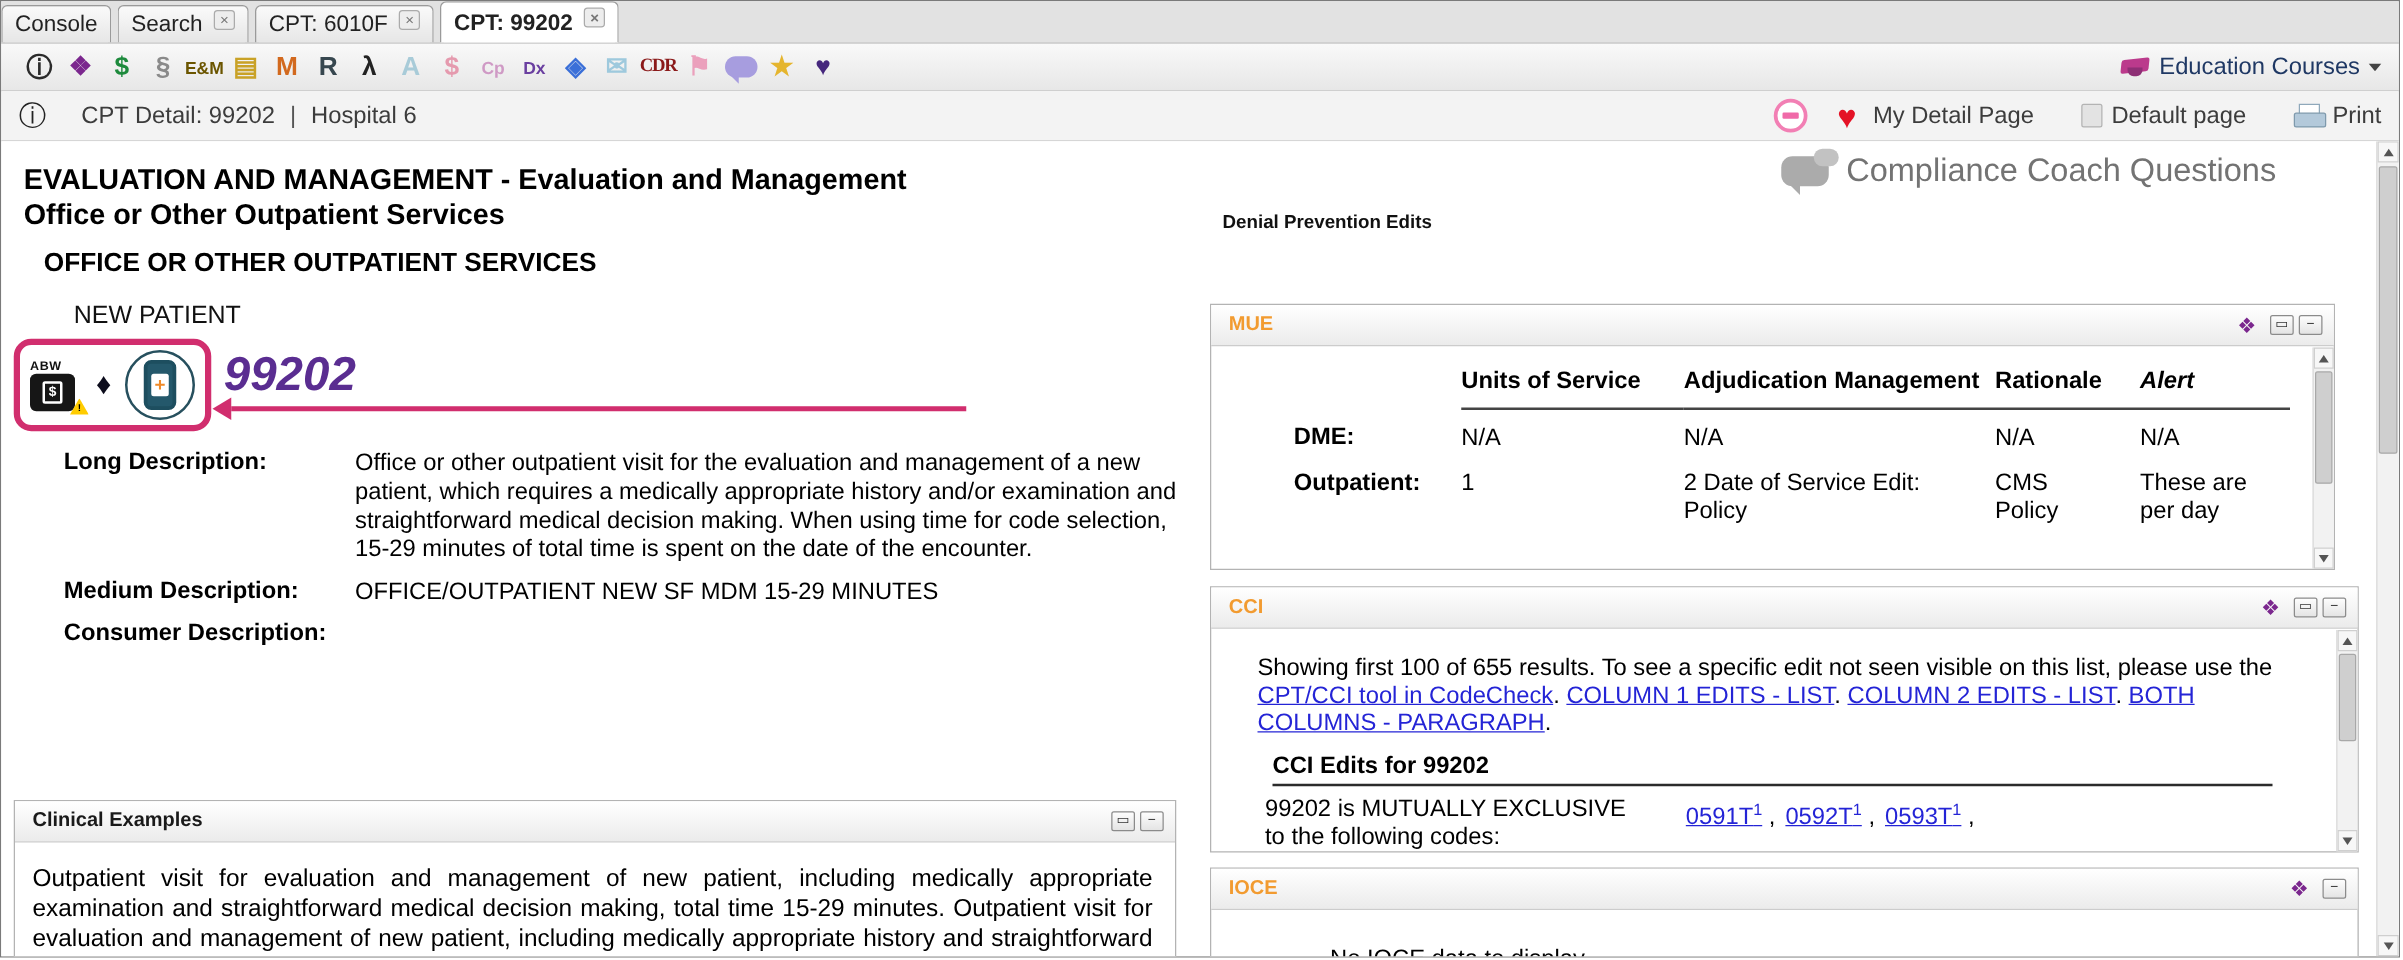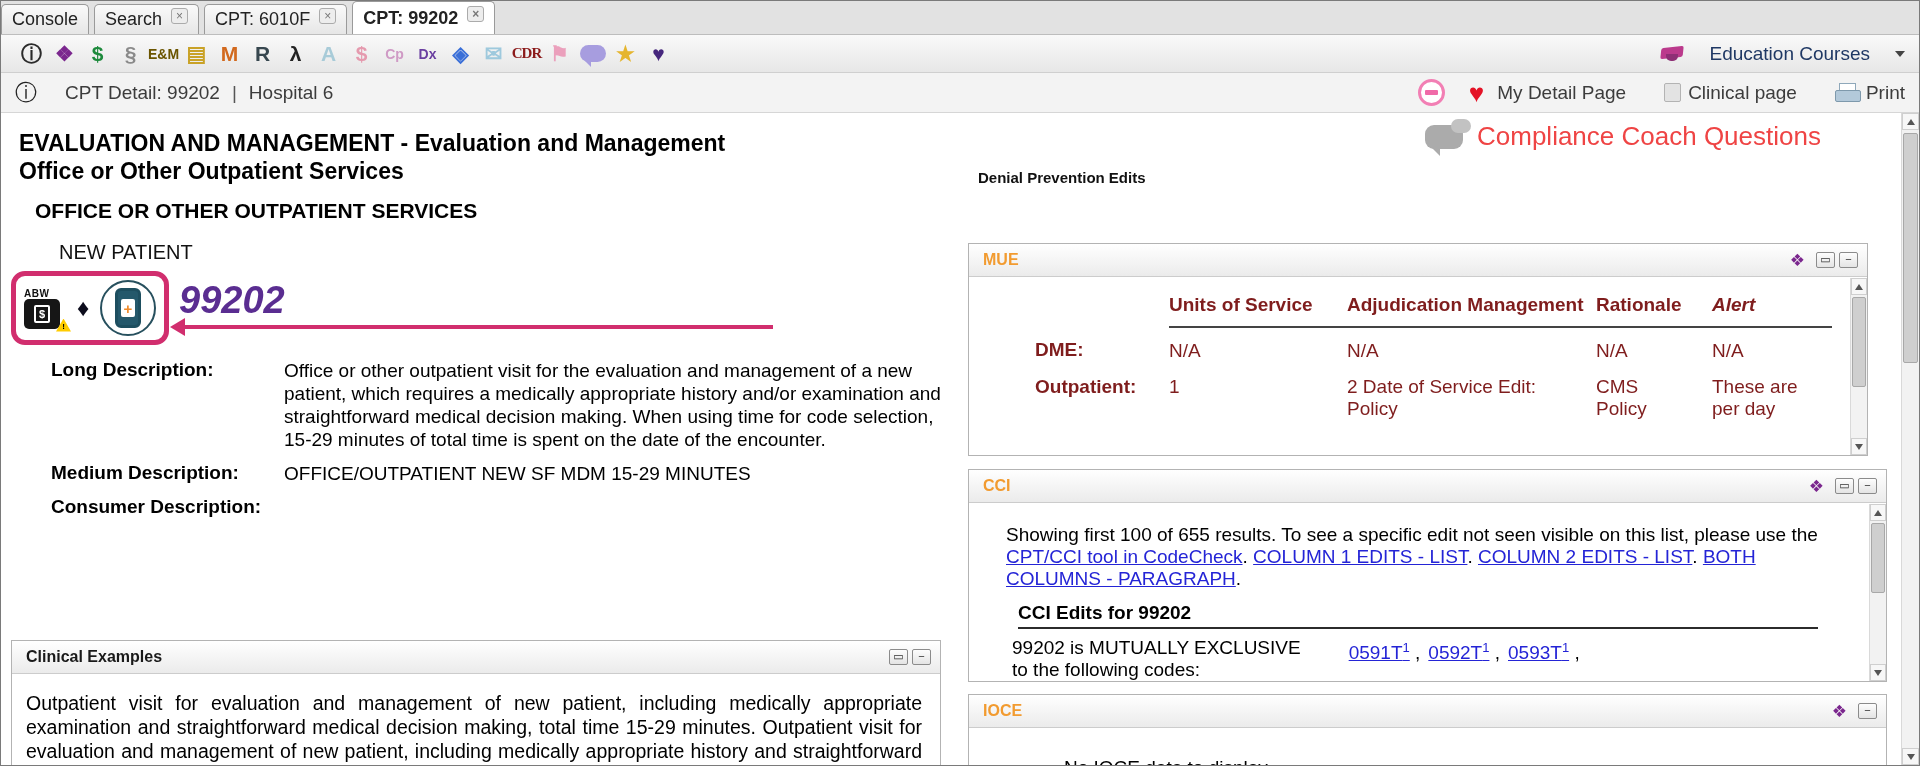--- a/index.html
+++ b/index.html
@@ -22,21 +22,21 @@
   .toolbar { position:absolute; top:34px; left:0; right:0; height:38px;
              background:linear-gradient(#f9f9f9,#e7e7e7); border-bottom:1px solid #cfcfcf;
              display:flex; align-items:center; padding:0 14px; }
   .ticon { width:33px; height:26px; display:flex; align-items:center; justify-content:center;
            font-weight:bold; font-size:21px; cursor:pointer; }
   .ticon.small { font-size:14px; }
   .ticon.serif { font-family:"Liberation Serif", serif; font-size:15px; letter-spacing:-1px; }
   .t-bubble { width:26px; height:17px; background:#a79ddf; border-radius:9px; position:relative; }
   .t-bubble::after { content:""; position:absolute; left:5px; bottom:-5px; border-left:6px solid transparent;
                      border-top:6px solid #a79ddf; }
-  .edu { margin-left:auto; display:flex; align-items:center; gap:25px; font-size:19px; color:#1f3864; cursor:pointer; }
+  .edu { margin-left:auto; display:flex; align-items:center; gap:7px; font-size:19px; color:#1f3864; cursor:pointer; }
   .gradcap { width:24px; height:18px; position:relative; }
   .gradcap::before { content:""; position:absolute; left:1px; top:2px; width:22px; height:11px;
                      background:#bb3a8c; transform:skewX(-12deg) rotate(-6deg); border-radius:2px; }
   .gradcap::after { content:""; position:absolute; left:6px; top:9px; width:12px; height:7px;
                     background:#8e2f75; border-radius:0 0 5px 5px; }
   .chev { width:0; height:0; border-left:5px solid transparent; border-right:5px solid transparent;
           border-top:6px solid #444; }
 
   
   .infobar { position:absolute; top:72px; left:0; right:0; height:40px; background:#f3f3f3;
@@ -111,28 +111,28 @@
 
   .clin-panel { left:10px; top:527px; width:930px; height:200px; }
   .clin-text { padding:16px 18px 0 14px; font-size:19.5px; line-height:24px; text-align:justify; color:#000; }
 
   .coach { position:absolute; left:1424px; top:8px; display:flex; align-items:center; gap:14px; }
   .bubble { width:38px; height:24px; background:#ababab; border-radius:9px; position:relative; }
   .bubble::before { content:""; position:absolute; right:-8px; top:-6px; width:20px; height:14px;
                     background:#c2c2c2; border-radius:7px; }
   .bubble::after { content:""; position:absolute; left:7px; bottom:-7px; border-left:8px solid transparent;
                    border-top:8px solid #ababab; }
-  .coach-label { font-size:26px; color:#ef4444; }
+  .coach-label { font-size:26px; color:#737373; }
   .denial-title { position:absolute; left:977px; top:56px; font-size:15px; font-weight:bold; color:#111; }
 
   .mue-panel { left:967px; top:130px; width:900px; height:213px; }
   .cci-panel { left:967px; top:356px; width:919px; height:213px; }
   .ioce-panel { left:967px; top:581px; width:919px; height:180px; }
 
-  .mue-table { border-collapse:collapse; margin:16px 0 0 66px; font-size:19px; color:#7f1d1d; }
+  .mue-table { border-collapse:collapse; margin:16px 0 0 66px; font-size:19px; color:#000000; }
   .mue-table th { text-align:left; font-weight:bold; padding:0 0 10px 0; }
   .mue-table th.u { border-bottom:2px solid #444; }
   .mue-table td { vertical-align:top; padding:12px 0 2px 0; line-height:22px; }
   .mue-table .rowlabel { font-weight:bold; }
   .c0 { width:134px; } .c1 { width:178px; } .c2 { width:249px; } .c3 { width:116px; } .c4 { width:120px;font-style:italic; }
 
   .cci-body { padding:20px 40px 0 37px; font-size:19px; line-height:22px; color:#000; }
   .cci-body a { color:#2424d6; text-decoration:underline; cursor:pointer; }
   .cci-edits-title { margin:12px 0 0 12px; font-weight:bold; font-size:19px; width:800px;
                      border-bottom:2px solid #2b2b2b; padding-bottom:3px; }
@@ -219,21 +219,21 @@
     <span>Hospital 6</span>
     <div class="ib-right">
       <span class="minus-circle"></span>
       <div class="ib-item">
         <span class="heart">♥</span>
         <span>My Detail Page</span>
       </div>
       <span class="ib-gap"></span>
       <div class="ib-item">
         <span class="page-ic"></span>
-        <span>Clinical page</span>
+        <span>Default page</span>
       </div>
       <span class="ib-gap"></span>
       <div class="ib-item">
         <span class="printer"></span>
         <span>Print</span>
       </div>
     </div>
   </div>
 
   <div class="content">

